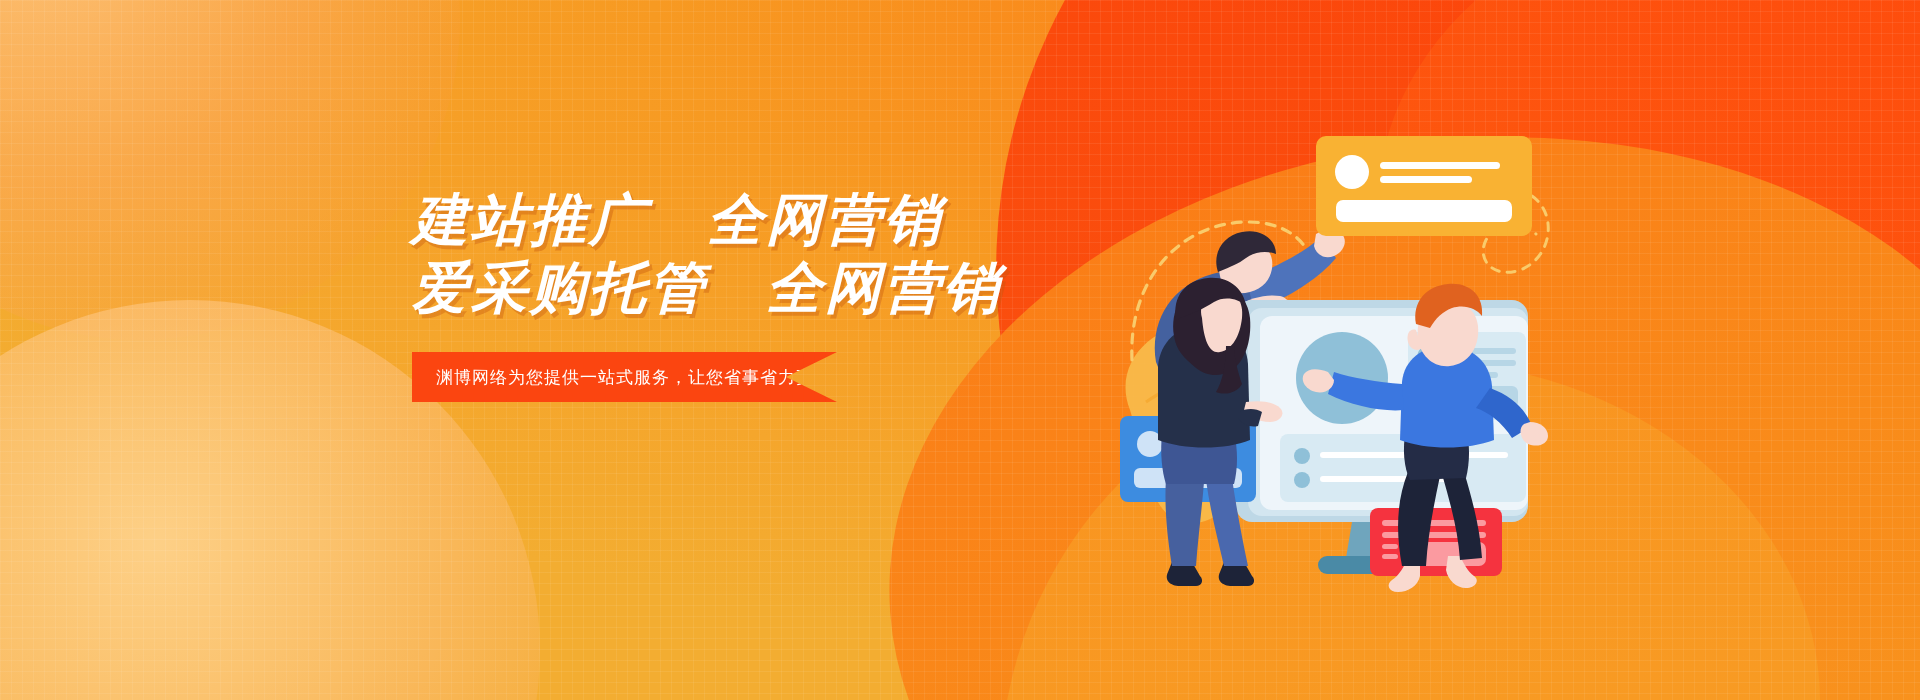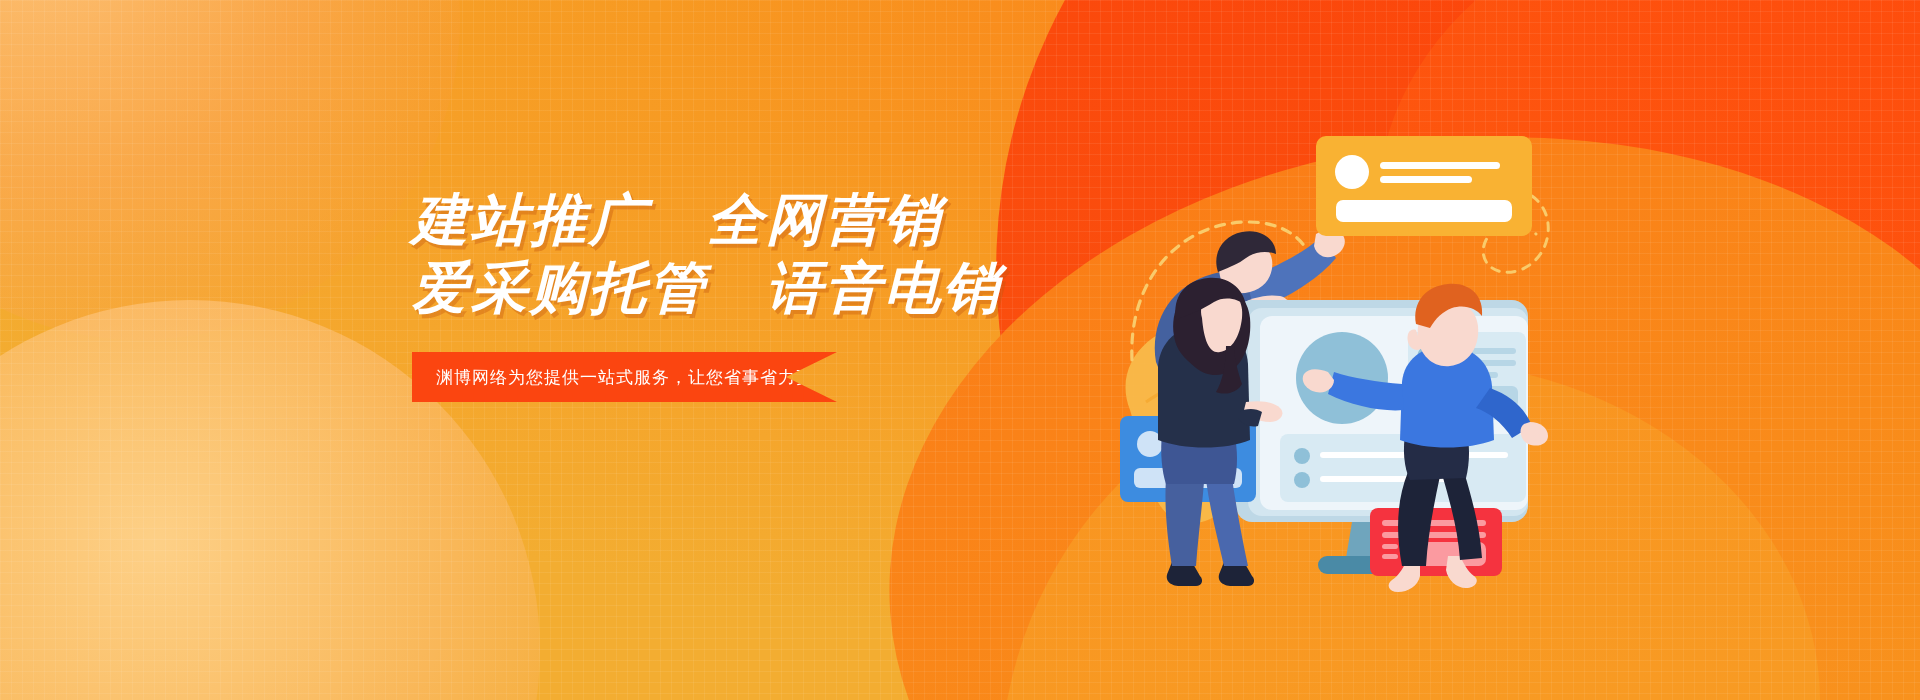--- a/index.html
+++ b/index.html
@@ -114,21 +114,21 @@
   <div class="bg-wave-red"></div>
   <div class="bg-wave-red2"></div>
   <div class="bg-wave-orange"></div>
   <div class="bg-wave-amber"></div>
   <div class="bg-circle-tl"></div>
   <div class="bg-circle-bl"></div>
   <div class="bg-grid"></div>
 
   <div class="copy">
     <div class="headline">建站推广　全网营销</div>
-    <div class="headline">爱采购托管　语音电销</div>
+    <div class="headline">爱采购托管　全网营销</div>
 
     <div class="ribbon">
       <span class="ribbon-text">渊博网络为您提供一站式服务，让您省事省力更省心</span>
     </div>
   </div>
 
   <div class="illus">
     <svg viewBox="0 0 420 500" xmlns="http://www.w3.org/2000/svg">
 
       <g>

